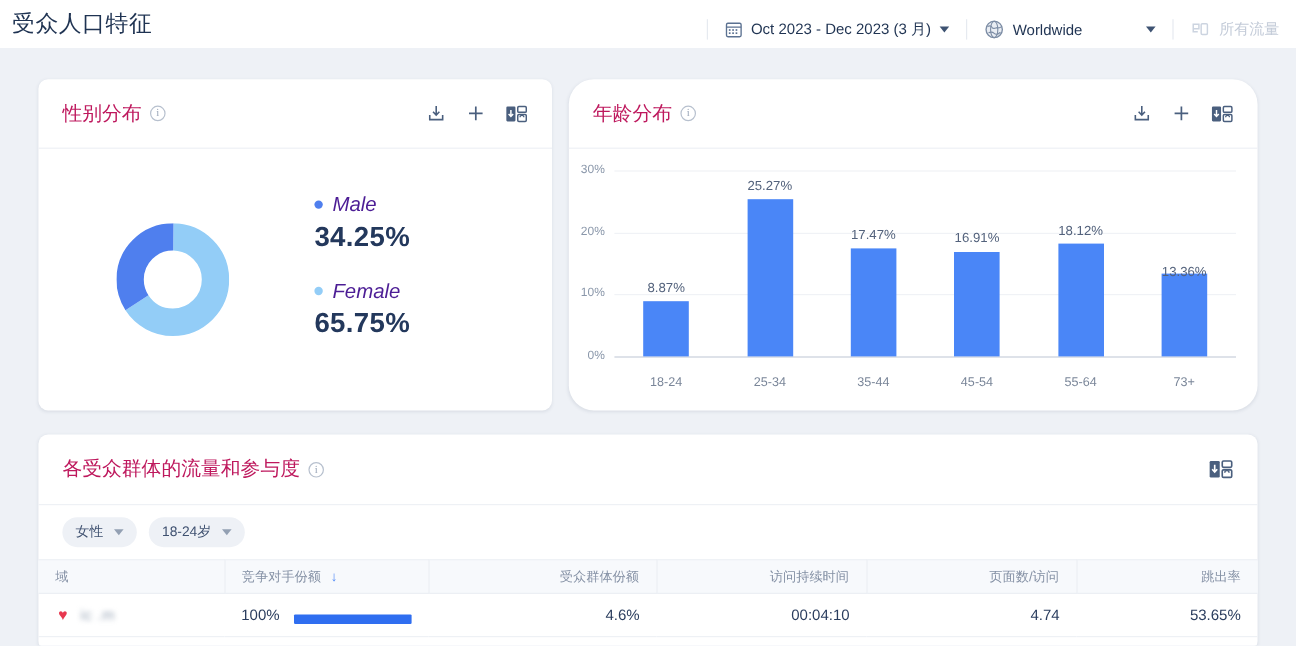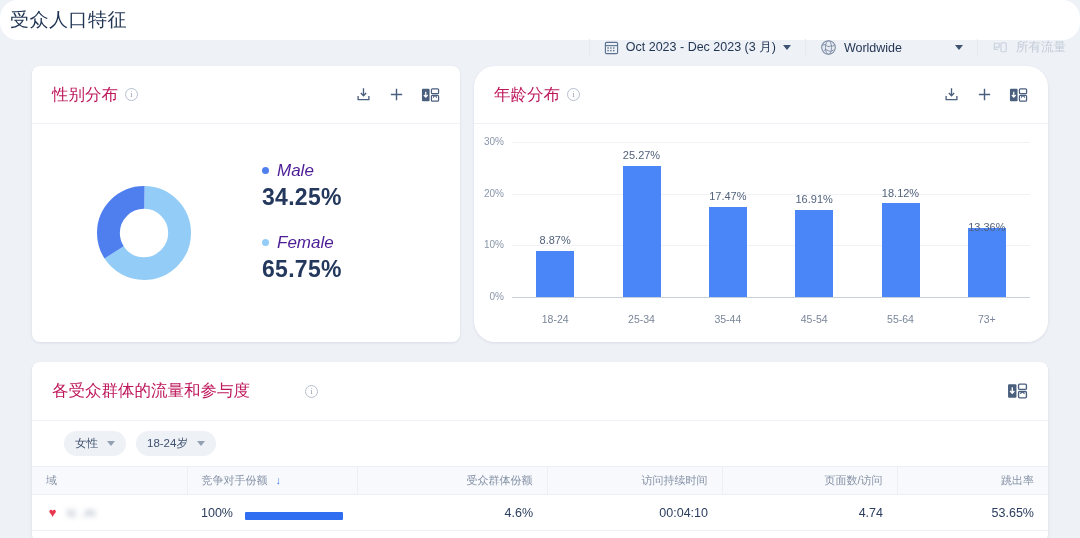--- a/index.html
+++ b/index.html
@@ -8,28 +8,28 @@
     overflow: hidden;
     background: #eef1f6;
     font-family: "Liberation Sans", "DejaVu Sans", sans-serif;
     color: #2c3e59;
   }
   .page { position: relative; width: 1080px; height: 538px; }
 
   
   .topbar {
     position: absolute; left: 0; top: 0; width: 1080px; height: 40px;
-    background: #ffffff; display: flex; align-items: center; border-radius: 18px;
+    background: #ffffff; display: flex; align-items: center;
   }
   .page-title {
     font-size: 19px; font-weight: 400; color: #1f3352;
     margin-left: 10px; letter-spacing: .5px; white-space: nowrap;
   }
   .topbar-right {
-    margin-left: auto; display: flex; align-items: flex-end; height: 40px; margin-top: 32px;
+    margin-left: auto; display: flex; align-items: flex-start; height: 40px; margin-top: 32px;
   }
   .ctrl {
     display: flex; align-items: center; gap: 7px;
     padding: 0 14px; font-size: 12.5px; color: #1f3352;
     border-left: 1px solid #e6eaf0; white-space: nowrap;
     cursor: pointer;
   }
   .ctrl.disabled { color: #c3cbd8; cursor: default; }
   .caret {
     width: 0; height: 0; border-left: 4px solid transparent;
@@ -92,24 +92,24 @@
     position: absolute; font-size: 11px; color: #53627c;
     text-align: center; width: 70px;
   }
   .cat-lbl {
     position: absolute; font-size: 10.5px; color: #7a8699;
     text-align: center; width: 70px;
   }
 
   
   #table-card { left: 32px; top: 362px; width: 1016px; height: 180px; }
-  .table-head { height: 58px; display: flex; align-items: center; padding: 1px 20px; gap: 48px; }
+  .table-head { height: 58px; display: flex; align-items: center; padding: 1px 20px; }
   .chips-row {
     height: 46px; display: flex; align-items: center; gap: 10px;
-    padding: 0 32px; border-top: 1px solid #eef1f5;
+    padding: 0 20px; border-top: 1px solid #eef1f5;
   }
   .chip {
     display: flex; align-items: center; gap: 9px;
     background: #eef1f6; color: #3f5170; border-radius: 14px;
     height: 25px; padding: 0 11px; font-size: 11.5px; cursor: pointer;
   }
   .chip .caret { border-top-color: #93a0b3; }
   table { width: 100%; border-collapse: collapse; table-layout: fixed; }
   thead th {
     font-size: 11px; font-weight: normal; color: #8591a5;

